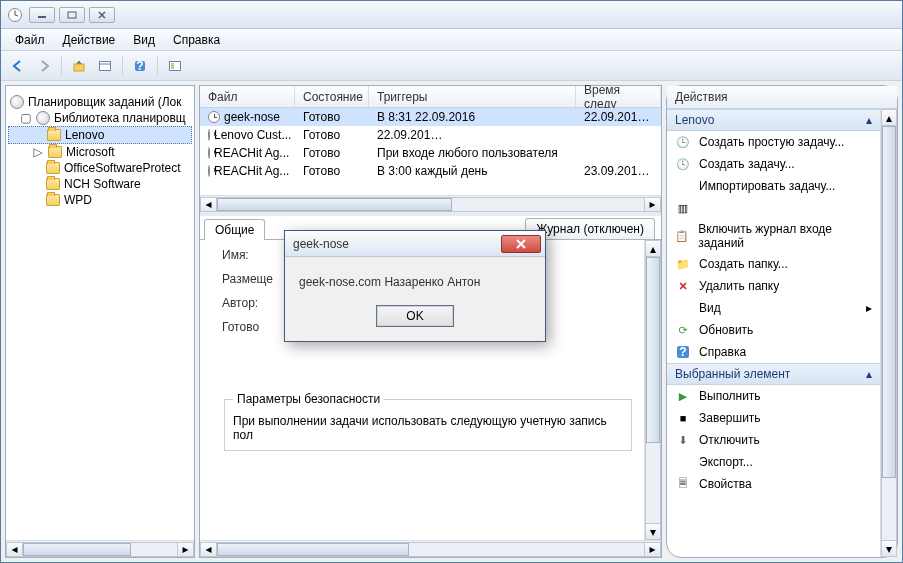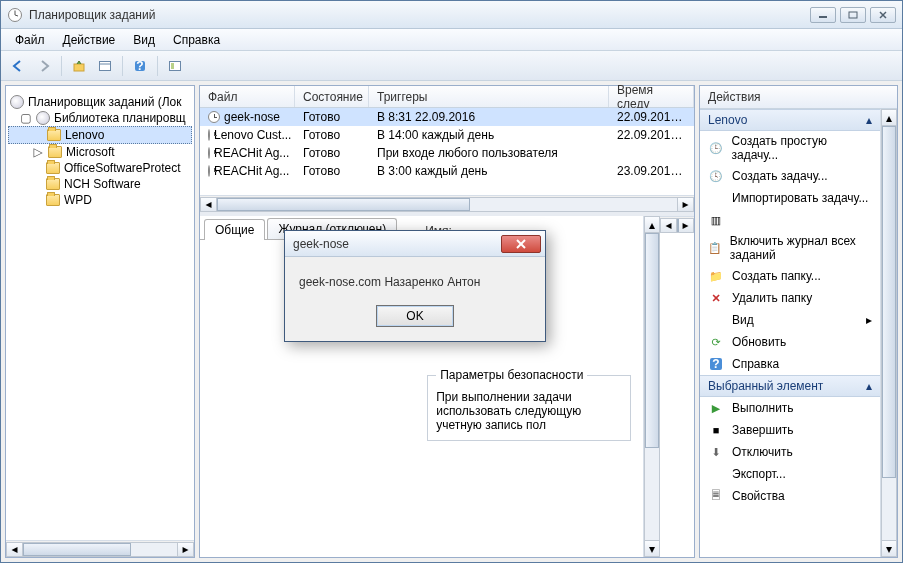--- a/index.html
+++ b/index.html
@@ -12,21 +12,21 @@
   .win-btn { width: 26px; height: 16px; border: 1px solid #a0b0c0; border-radius: 2px; background: linear-gradient(#f6f9fc,#d8e3f0); display: flex; align-items: center; justify-content: center; color: #50606f; font-size: 10px; cursor: default; }
   .menu-bar { height: 22px; background: linear-gradient(#fafcff,#e8eef7); border-bottom: 1px solid #c8d4e0; display: flex; align-items: center; padding: 0 6px; gap: 2px; }
   .menu-item { padding: 2px 8px; cursor: default; }
   .tool-bar { height: 30px; background: linear-gradient(#f5f8fc,#e0e8f2); border-bottom: 1px solid #c8d4e0; display: flex; align-items: center; padding: 0 6px; gap: 4px; }
   .tool-btn { width: 22px; height: 22px; display:flex; align-items:center; justify-content:center; border: 1px solid transparent; border-radius: 2px; cursor: default; }
   .tool-sep { width:1px; height:20px; background:#c8d4e0; margin: 0 2px; }
   .body { flex: 1; display: flex; padding: 4px; gap: 4px; min-height: 0; }
   .panel { border: 1px solid #9aaecb; background:#fff; display:flex; flex-direction:column; min-height:0; }
   .left { width: 190px; }
   .mid { flex: 1; }
-  .right { width: 199px; }
+  .right { width: 232px; border-radius: 15px; }
   .tree { padding: 8px 2px; font-size: 12px; overflow:auto; flex:1; }
   .tree-row { display:flex; align-items:center; gap: 4px; padding: 1px 2px; white-space: nowrap; }
   .tree-row.sel { background:#cfe3ff; border:1px dotted #5a7ba0; }
   .tree-ind { display:inline-block; }
   .tree-exp { width:12px; text-align:center; color:#555; }
   .fld { width:14px; height:12px; background: linear-gradient(#ffe9a8,#f7cf60); border:1px solid #cba23b; border-radius: 1px; position: relative; }
   .fld::before { content:""; position:absolute; top:-3px; left:0; width:6px; height:3px; background:#f7cf60; border:1px solid #cba23b; border-bottom:none; border-radius:1px 1px 0 0; }
   .lib-icon { width:14px; height:14px; border:1px solid #888; border-radius:50%; background: radial-gradient(circle at 40% 40%, #fff, #ccd); }
   .mid-upper { flex: 0 0 130px; display:flex; flex-direction:column; border-bottom: 4px solid #e8ecf2; min-height:0; }
   .cols { display:flex; background: linear-gradient(#fdfdfe,#ecf1f8); border-bottom:1px solid #c8d4e0; height:22px; align-items:center; }
@@ -43,21 +43,21 @@
   .c-state { width:74px; }
   .c-trig { flex:1; }
   .c-next { width:85px; }
   .clock { width:12px; height:12px; border:1px solid #888; border-radius:50%; position:relative; background:#fff; }
   .clock::before { content:""; position:absolute; left:5px; top:2px; width:1px; height:4px; background:#555; }
   .clock::after { content:""; position:absolute; left:5px; top:5px; width:3px; height:1px; background:#555; }
   .hscroll { height:17px; background:#f0f0f0; border-top:1px solid #d6dee8; display:flex; align-items:center; }
   .hscroll .arrow { width:17px; height:15px; border:1px solid #c0c8d2; background:linear-gradient(#fafcff,#e2e8f0); display:flex; align-items:center; justify-content:center; }
   .hscroll .track { flex:1; height:15px; background:#ecf0f6; border-top:1px solid #c0c8d2; border-bottom:1px solid #c0c8d2; position:relative; }
   .hscroll .thumb { position:absolute; left:0; top:0; width:60px; height:100%; background:linear-gradient(#eef3fa,#cfdae8); border:1px solid #a3b3c5; }
-  .mid-lower { flex:1; display:flex; flex-direction:row; min-height:0; }
+  .mid-lower { flex:1; display:flex; flex-direction:column; min-height:0; }
   .tabs { display:flex; height:24px; padding: 2px 4px 0 4px; background:#fff; border-bottom:1px solid #b2b2b2; }
   .tab { padding:3px 10px; border:1px solid #b2b2b2; border-bottom:none; margin-right:2px; background:linear-gradient(#fdfdfe,#eef2f7); border-radius:3px 3px 0 0; cursor:default; position:relative; }
   .tab.active { background:#fff; top:1px; }
   .tab-content { flex:1; padding:8px 10px; overflow:hidden; position:relative; background:#fff; }
   .form-row { display:flex; align-items:center; margin-bottom:10px; }
   .form-label { width:90px; color:#333; }
   .fieldset { border:1px solid #c8d0da; margin-top:8px; padding:8px; }
   .fieldset legend { padding: 0 4px; }
   .right-head { background: linear-gradient(#fdfdfe,#e8eef7); border-bottom:1px solid #c8d4e0; padding:4px 8px; font-weight:normal; color:#333; }
   .right-body { flex:1; overflow:auto; }
@@ -83,21 +83,20 @@
 <div class="window">
 
   <div class="title-bar">
     <span class="app-icon">
       <svg width="16" height="16">
           <circle cx="8" cy="8" r="6.5" fill="#fff" stroke="#888"></circle>
           <line x1="8" y1="8" x2="8" y2="3.5" stroke="#555"></line>
           <line x1="8" y1="8" x2="11" y2="9" stroke="#555"></line>
         </svg>
     </span>
-    <span class="title">Планировщик заданий</span>
     <div class="win-btns">
       <div class="win-btn">
           <svg width="10" height="8">
             <line x1="1" y1="6" x2="9" y2="6" stroke="#50606f" stroke-width="2"></line>
           </svg>
         </div>
       <div class="win-btn">
           <svg width="10" height="8">
             <rect x="1" y="1" width="8" height="6" fill="none" stroke="#50606f"></rect>
           </svg>
@@ -225,21 +224,20 @@
             <div class="cell c-state">Готово</div>
             <div class="cell c-trig">В 8:31 22.09.2016</div>
             <div class="cell c-next">22.09.2016 8:3</div>
           </div>
           <div class="row">
             <div class="cell c-file">
                 <span class="clock"></span>
                 <span>Lenovo Cust...</span>
               </div>
             <div class="cell c-state">Готово</div>
-            <div class="cell c-trig">В 14:00 каждый день</div>
             <div class="cell c-next">22.09.2016 14</div>
           </div>
           <div class="row">
             <div class="cell c-file">
                 <span class="clock"></span>
                 <span>REACHit Ag...</span>
               </div>
             <div class="cell c-state">Готово</div>
             <div class="cell c-trig">При входе любого пользователя</div>
             <div class="cell c-next"></div>
@@ -325,21 +323,21 @@
             </div>
           <div class="act">
               <span class="act-icon"></span>
               <span>Импортировать задачу...</span>
             </div>
           <div class="act">
               <span class="act-icon">▥</span>
             </div>
           <div class="act">
               <span class="act-icon">📋</span>
-              <span>Включить журнал всех заданий</span>
+              <span>Включить журнал входе заданий</span>
             </div>
           <div class="act">
               <span class="act-icon">📁</span>
               <span>Создать папку...</span>
             </div>
           <div class="act">
               <span class="act-icon" style="color:#c83030;font-weight:bold">✕</span>
               <span>Удалить папку</span>
             </div>
           <div class="act">

